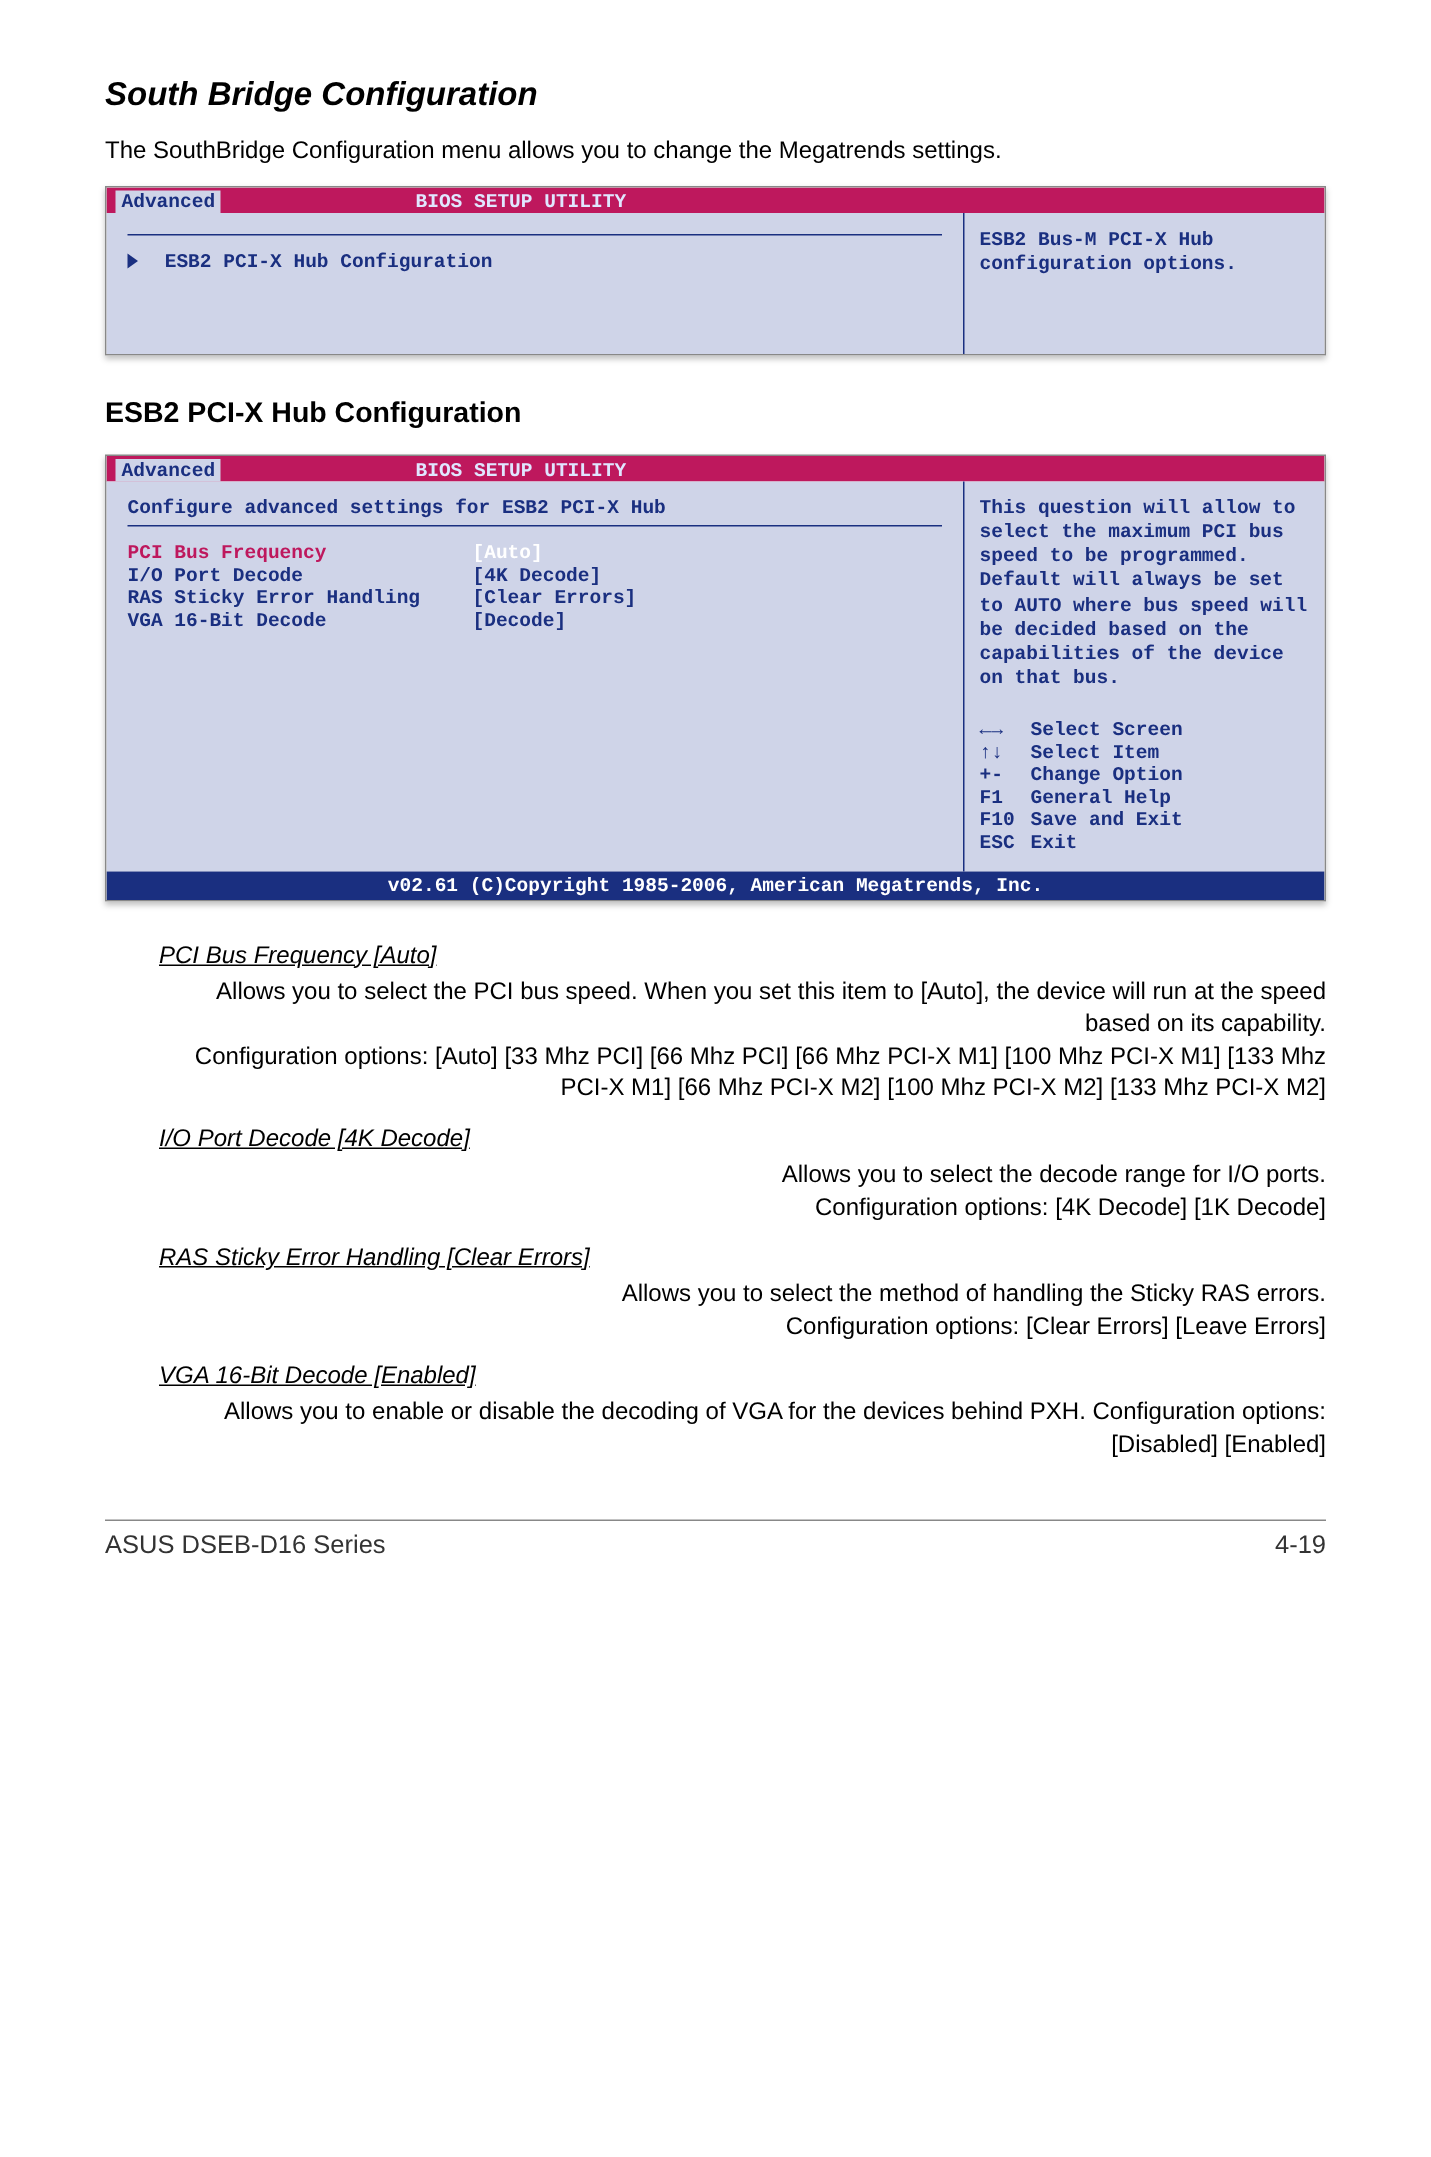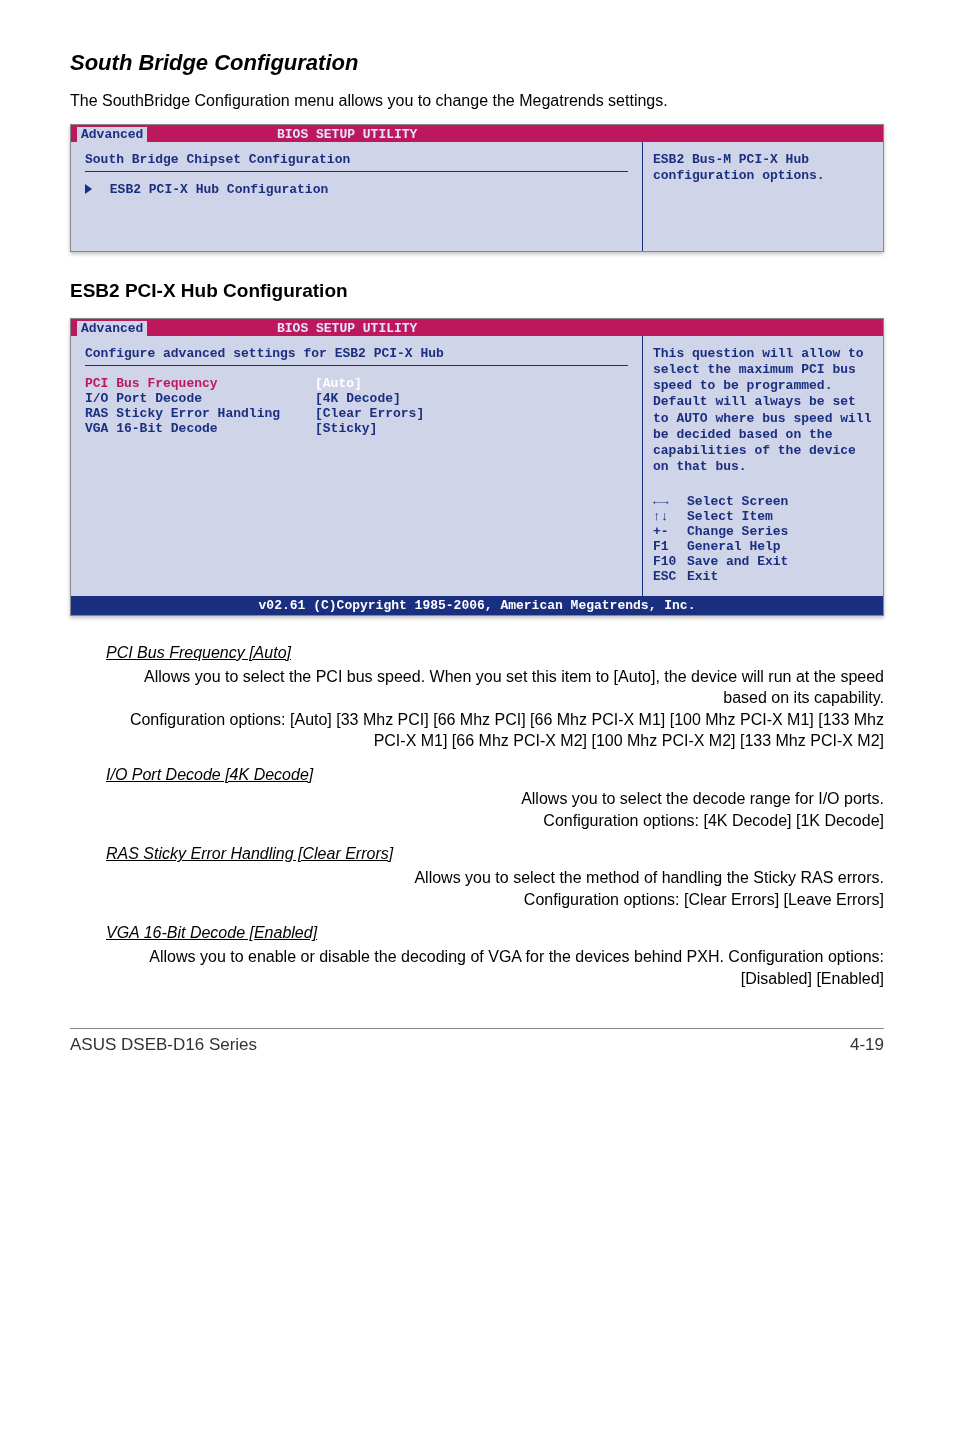--- a/index.html
+++ b/index.html
@@ -124,21 +124,20 @@
 <h2 class="section-title">South Bridge Configuration</h2>
 <p class="intro">The SouthBridge Configuration menu allows you to change the Megatrends settings.</p>
 
 <div class="bios-box">
   <div class="bios-titlebar">
     <div class="tabspacer"><span class="bios-tabname">Advanced</span></div>
     <div class="titlecenter">BIOS SETUP UTILITY</div>
   </div>
   <div class="bios-body">
     <div class="bios-left">
-      <span class="hdr">South Bridge Chipset Configuration</span>
       <div class="ruleline"></div>
       <div>
         <span class="arrow-tri"></span>
         <span>ESB2 PCI-X Hub Configuration</span>
       </div>
       <div style="height:30px"></div>
     </div>
     <div class="bios-right">
       <div class="help-block">ESB2 Bus-M PCI-X Hub configuration options.</div>
     </div>
@@ -163,38 +162,38 @@
       <div class="row">
         <span class="lbl">I/O Port Decode</span>
         <span class="val">[4K Decode]</span>
       </div>
       <div class="row">
         <span class="lbl">RAS Sticky Error Handling</span>
         <span class="val">[Clear Errors]</span>
       </div>
       <div class="row">
         <span class="lbl">VGA 16-Bit Decode</span>
-        <span class="val">[Sticky]</span>
+        <span class="val">[Decode]</span>
       </div>
       <div style="height:130px"></div>
     </div>
     <div class="bios-right">
       <div class="help-block">This question will allow to select the maximum PCI bus speed to be programmed. Default will always be set to AUTO where bus speed will be decided based on the capabilities of the device on that bus.</div>
       <div>
         <div class="key-row">
             <span class="k">←→</span>
             <span>Select Screen</span>
           </div>
         <div class="key-row">
             <span class="k">↑↓</span>
             <span>Select Item</span>
           </div>
         <div class="key-row">
             <span class="k">+-</span>
-            <span>Change Series</span>
+            <span>Change Option</span>
           </div>
         <div class="key-row">
             <span class="k">F1</span>
             <span>General Help</span>
           </div>
         <div class="key-row">
             <span class="k">F10</span>
             <span>Save and Exit</span>
           </div>
         <div class="key-row">

